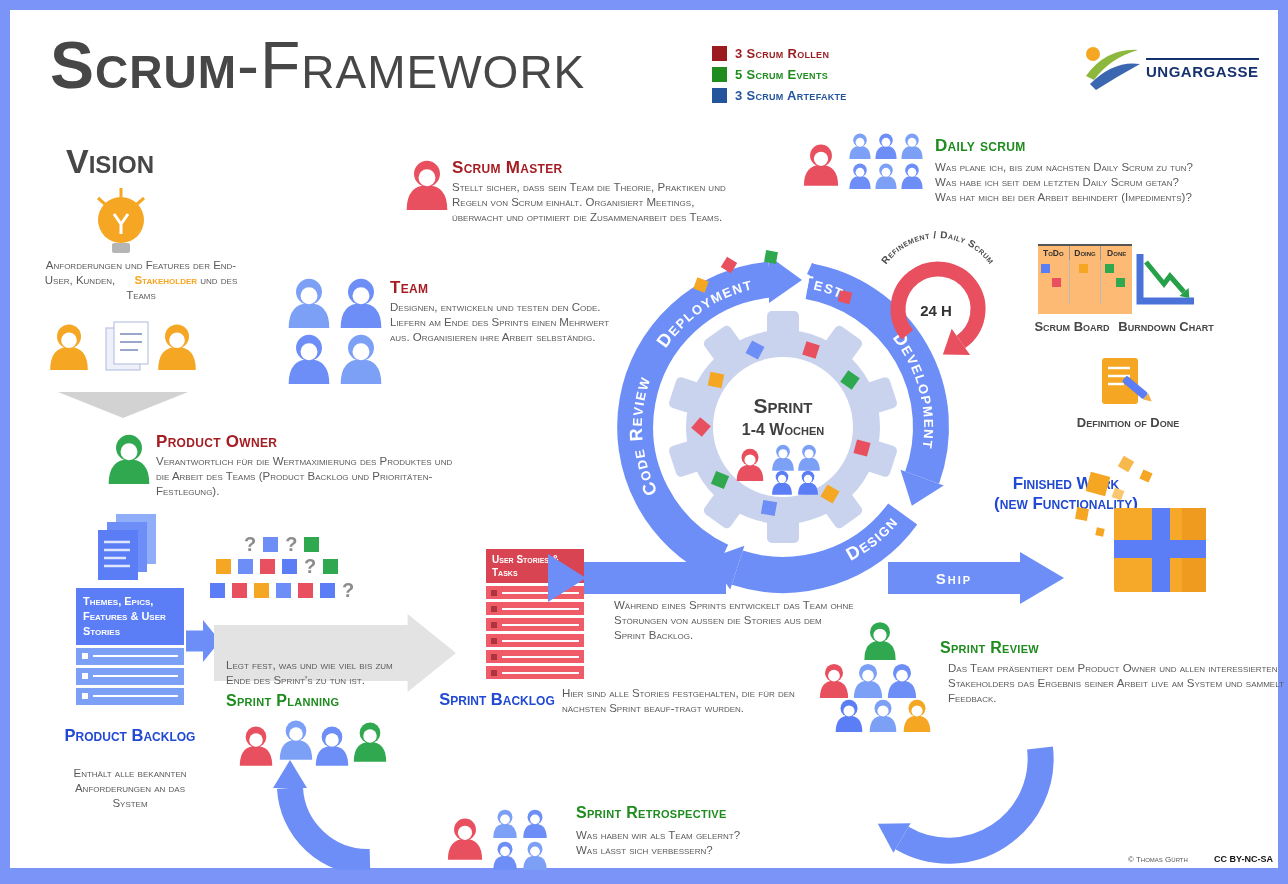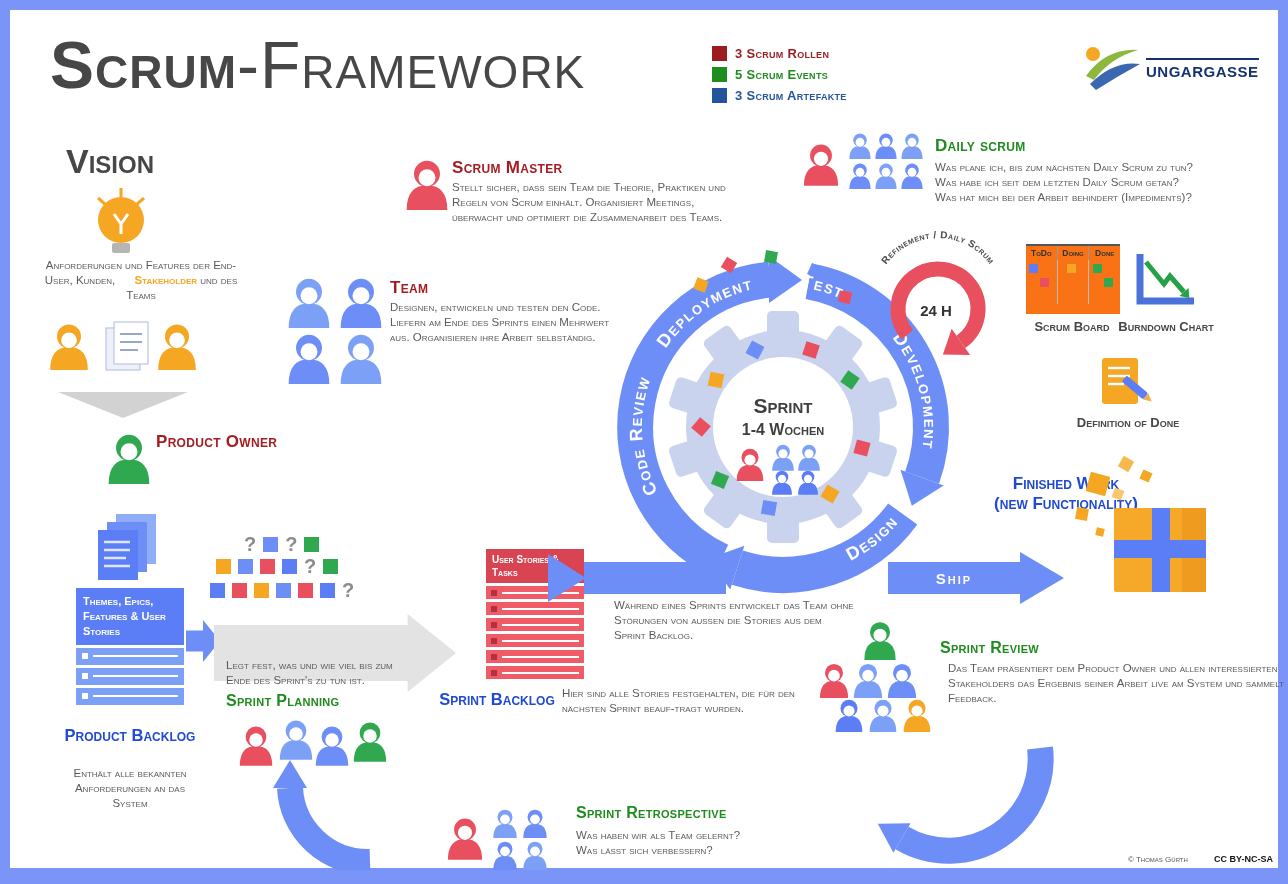--- a/index.html
+++ b/index.html
@@ -42,21 +42,21 @@
   .themes-row{background:#7da0f7;height:17px;margin-top:3px;display:flex;align-items:center;padding:0 6px;gap:5px;}
   .themes-row .bullet{width:6px;height:6px;background:#fff;flex:0 0 auto;}
   .themes-row .line{height:2px;background:#fff;flex:1;}
   
   .us-panel{width:98px;}
   .us-head{background:#d94452;color:#fff;font-weight:bold;font-size:10px;font-variant:small-caps;padding:4px 6px;line-height:1.3;}
   .us-row{background:#ef5b67;height:13px;margin-top:3px;display:flex;align-items:center;padding:0 5px;gap:5px;}
   .us-row .bullet{width:6px;height:6px;background:#b03340;flex:0 0 auto;}
   .us-row .line{height:2px;background:#ffffff;flex:1;}
   
-  .board{background:#f97316;border-top:2px solid #555;}
+  .board{background:#fdba74;border-top:2px solid #555;margin-left:12px;}
   .board-head{display:flex;}
   .board-head span{flex:1;font-size:8.5px;font-weight:bold;color:#333;text-align:center;padding:2px 0;border-right:1px solid #999;font-variant:small-caps;}
   .board-head span:last-child{border-right:none;}
   .board-body{display:flex;height:44px;}
   .board-col{flex:1;position:relative;border-right:1px solid #bbb;}
   .board-col:last-child{border-right:none;}
   .bsq{position:absolute;width:9px;height:9px;}
   .footer-credit{font-size:8px;color:#555;font-variant:small-caps;}
   .footer-license{font-size:9px;font-weight:bold;color:#111;}
 </style>
@@ -315,20 +315,21 @@
   <svg class="abs" style="left:888px;top:548px;" width="184" height="60">
     <rect x="0" y="14" width="132" height="32" fill="#6d8ef7"></rect>
     <polygon points="132,4 132,56 176,30" fill="#6d8ef7"></polygon>
     <text x="66" y="36" text-anchor="middle" class="ship-label">Ship</text>
   </svg>
 
   <svg class="abs" style="left:104px;top:430px;" width="50" height="56">
     <use href="#bust" x="2" y="2" width="46" height="52" fill="#2fa84f"></use>
   </svg>
   <div class="abs sec-title t-red" style="left:156px;top:432px;">Product Owner</div>
+  <div class="abs body-text" style="left:156px;top:454px;width:302px;">Verantwortlich für die Wertmaximierung des Produktes und die Arbeit des Teams (Product Backlog und Prioritäten-Festlegung).</div>
 
   <svg class="abs" style="left:96px;top:512px;" width="66" height="72">
     <rect x="20" y="2" width="40" height="50" fill="#8fadf8"></rect>
     <rect x="11" y="10" width="40" height="50" fill="#6d8ef7"></rect>
     <rect x="2" y="18" width="40" height="50" fill="#5b7df5"></rect>
     <path d="M8,30 H34 M8,38 H34 M8,46 H30 M8,54 H34" stroke="#dfe7fd" stroke-width="2.5"></path>
   </svg>
 
   <div class="abs themes-panel" style="left:76px;top:588px;">
     <div class="themes-head">Themes, Epics, Features &amp; User Stories</div>

